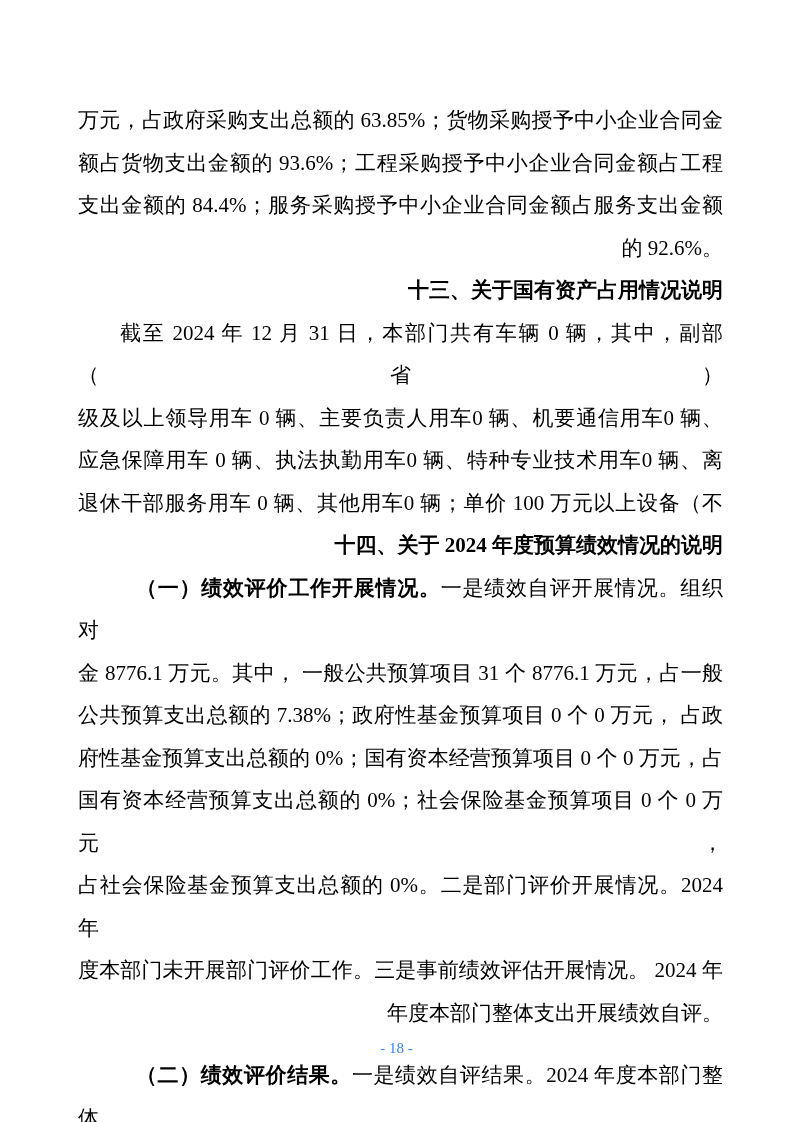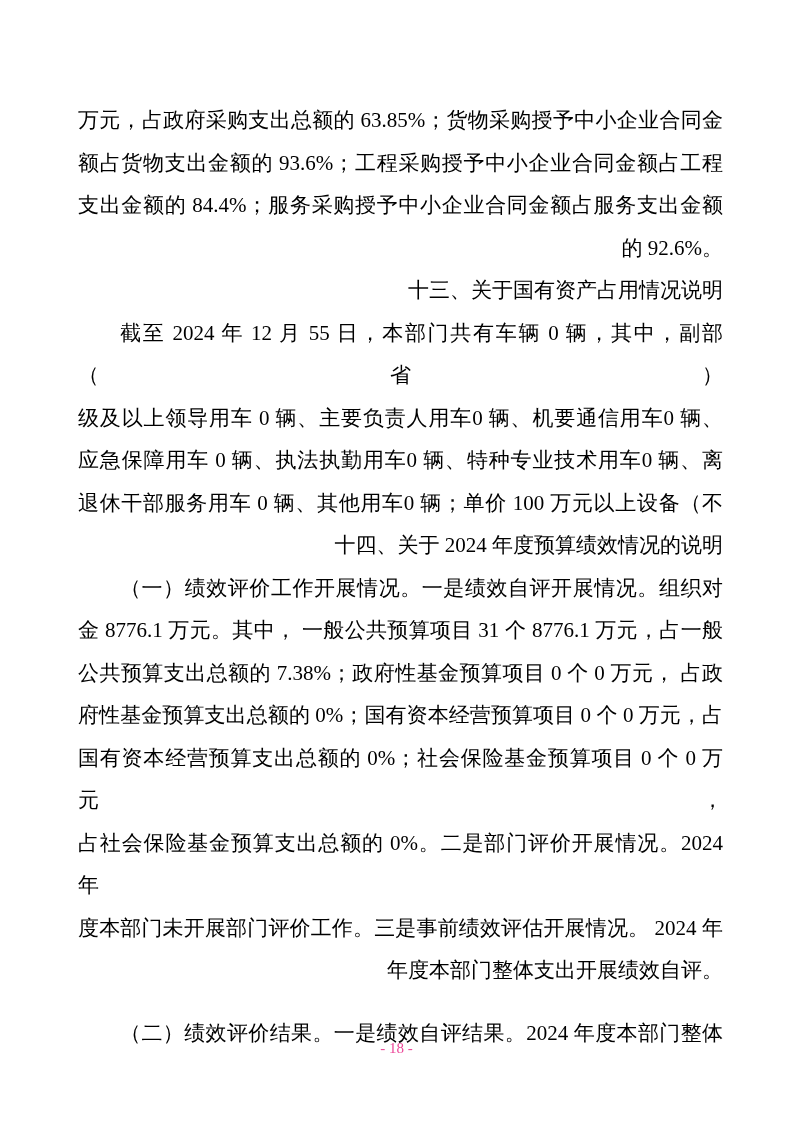--- a/index.html
+++ b/index.html
@@ -32,52 +32,53 @@
     text-align: right;
   }
   .justify {
     text-align: justify;
     text-align-last: justify;
   }
   .indent {
     text-indent: 42px;
   }
   .bold {
-    font-weight: 400;
+    font-weight: 700;
+    margin-left: 16px;
   }
   .heading .line {
     font-weight: 700;
   }
   .footer {
     position: absolute;
     top: 1039px;
     left: 0;
     right: 0;
     text-align: center;
     font-size: 15px;
     line-height: 18px;
-    color: #ec4899;
+    color: #3b82f6;
   }
 </style>
 </head>
 <body>
 
 <div class="page">
   <div class="content">
       <div class="block paragraph">
         <div class="line justify"><span class="seg">万元，占政府采购支出总额的 63.85%；货物采购授予中小企业合同金</span></div>
         <div class="line justify"><span class="seg">额占货物支出金额的 93.6%；工程采购授予中小企业合同金额占工程</span></div>
         <div class="line justify"><span class="seg">支出金额的 84.4%；服务采购授予中小企业合同金额占服务支出金额</span></div>
         <div class="line"><span class="seg">的 92.6%。</span></div>
       </div>
       <div class="block heading">
         <div class="line indent"><span class="seg bold">十三、关于国有资产占用情况说明</span></div>
       </div>
       <div class="block paragraph">
-        <div class="line justify indent"><span class="seg">截至 2024 年 12 月 55 日，本部门共有车辆 0 辆，其中，副部（省）</span></div>
+        <div class="line justify indent"><span class="seg">截至 2024 年 12 月 31 日，本部门共有车辆 0 辆，其中，副部（省）</span></div>
         <div class="line justify"><span class="seg">级及以上领导用车 0 辆、主要负责人用车0 辆、机要通信用车0 辆、</span></div>
         <div class="line justify"><span class="seg">应急保障用车 0 辆、执法执勤用车0 辆、特种专业技术用车0 辆、离</span></div>
         <div class="line justify"><span class="seg">退休干部服务用车 0 辆、其他用车0 辆；单价 100 万元以上设备（不</span></div>
       </div>
       <div class="block heading">
         <div class="line indent"><span class="seg bold">十四、关于 2024 年度预算绩效情况的说明</span></div>
       </div>
       <div class="block paragraph">
         <div class="line justify indent"><span class="seg bold">（一）绩效评价工作开展情况。</span><span class="seg">一是绩效自评开展情况。组织对</span></div>
         <div class="line justify"><span class="seg">金 8776.1 万元。其中， 一般公共预算项目 31 个 8776.1 万元，占一般</span></div>

